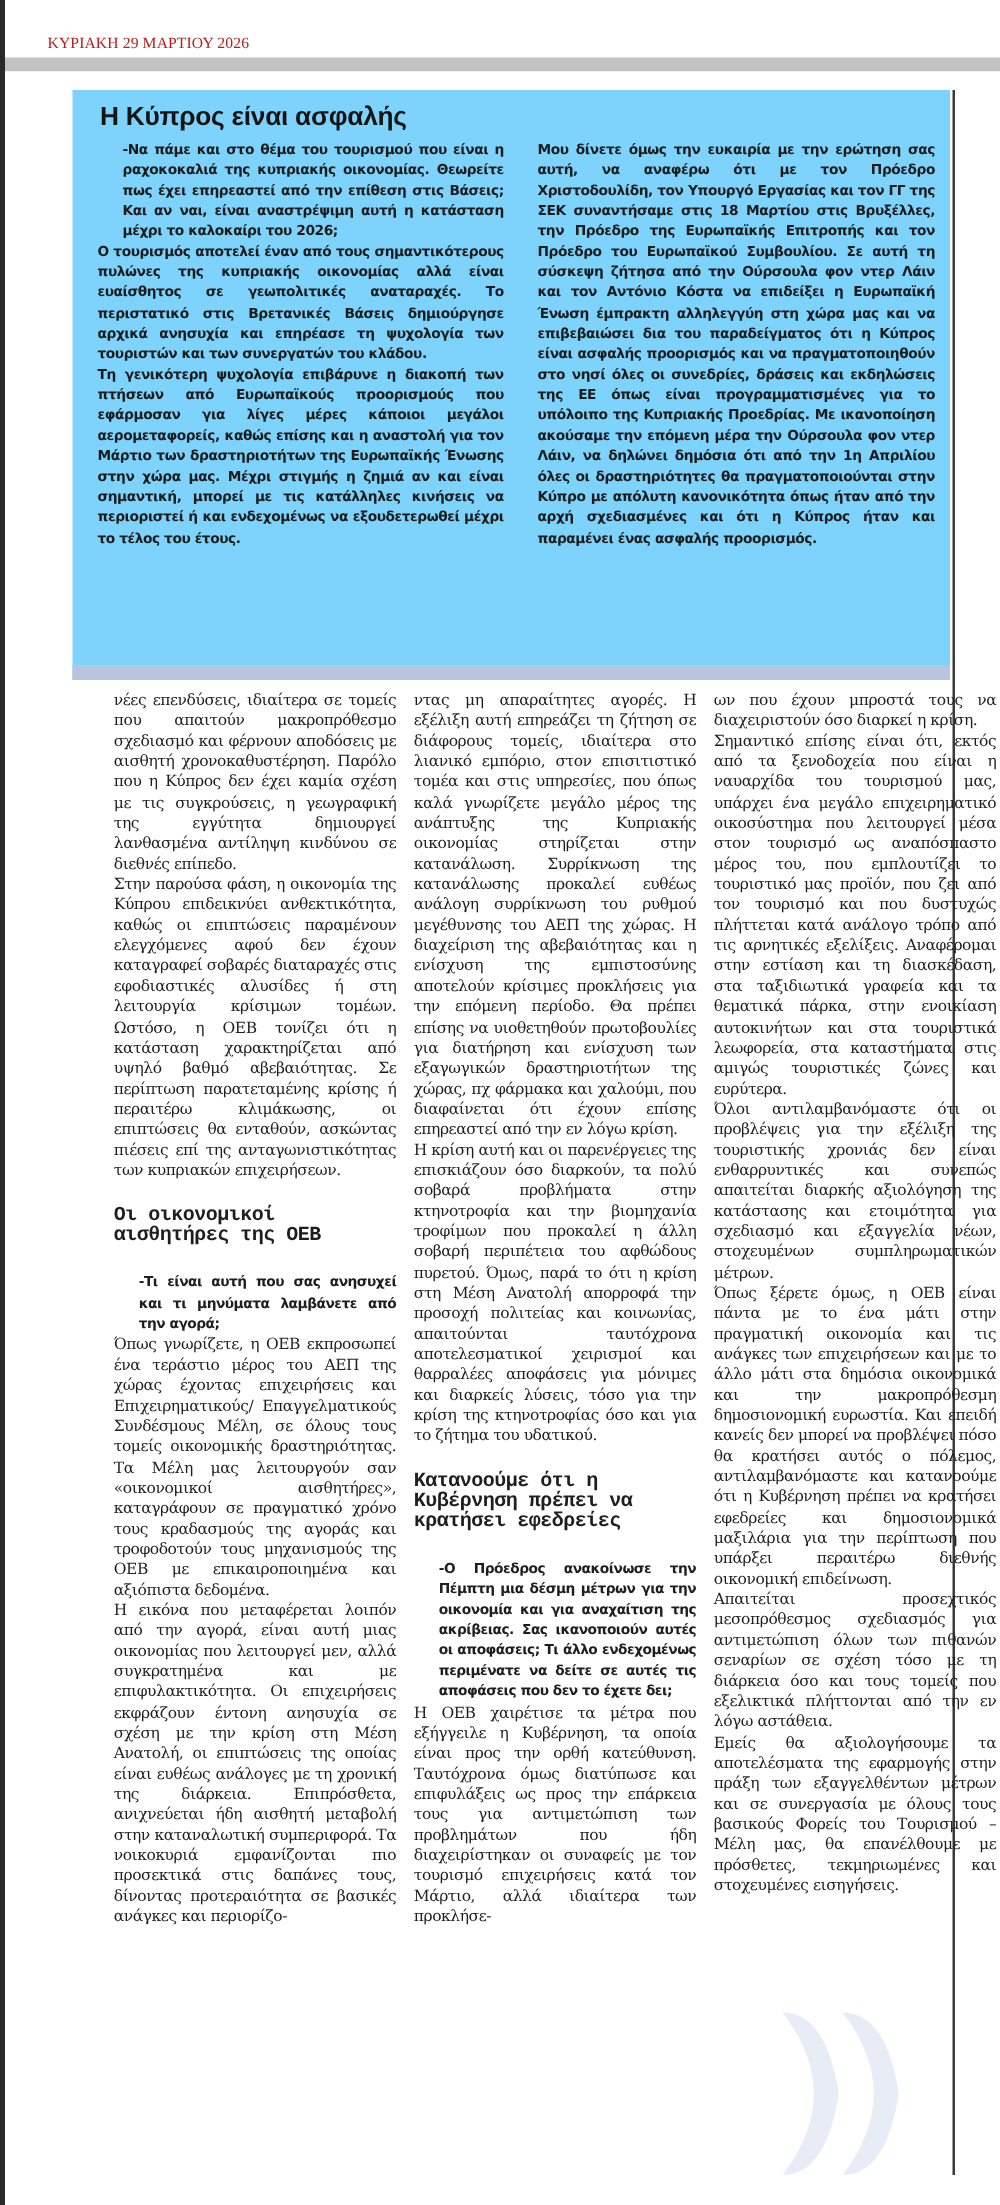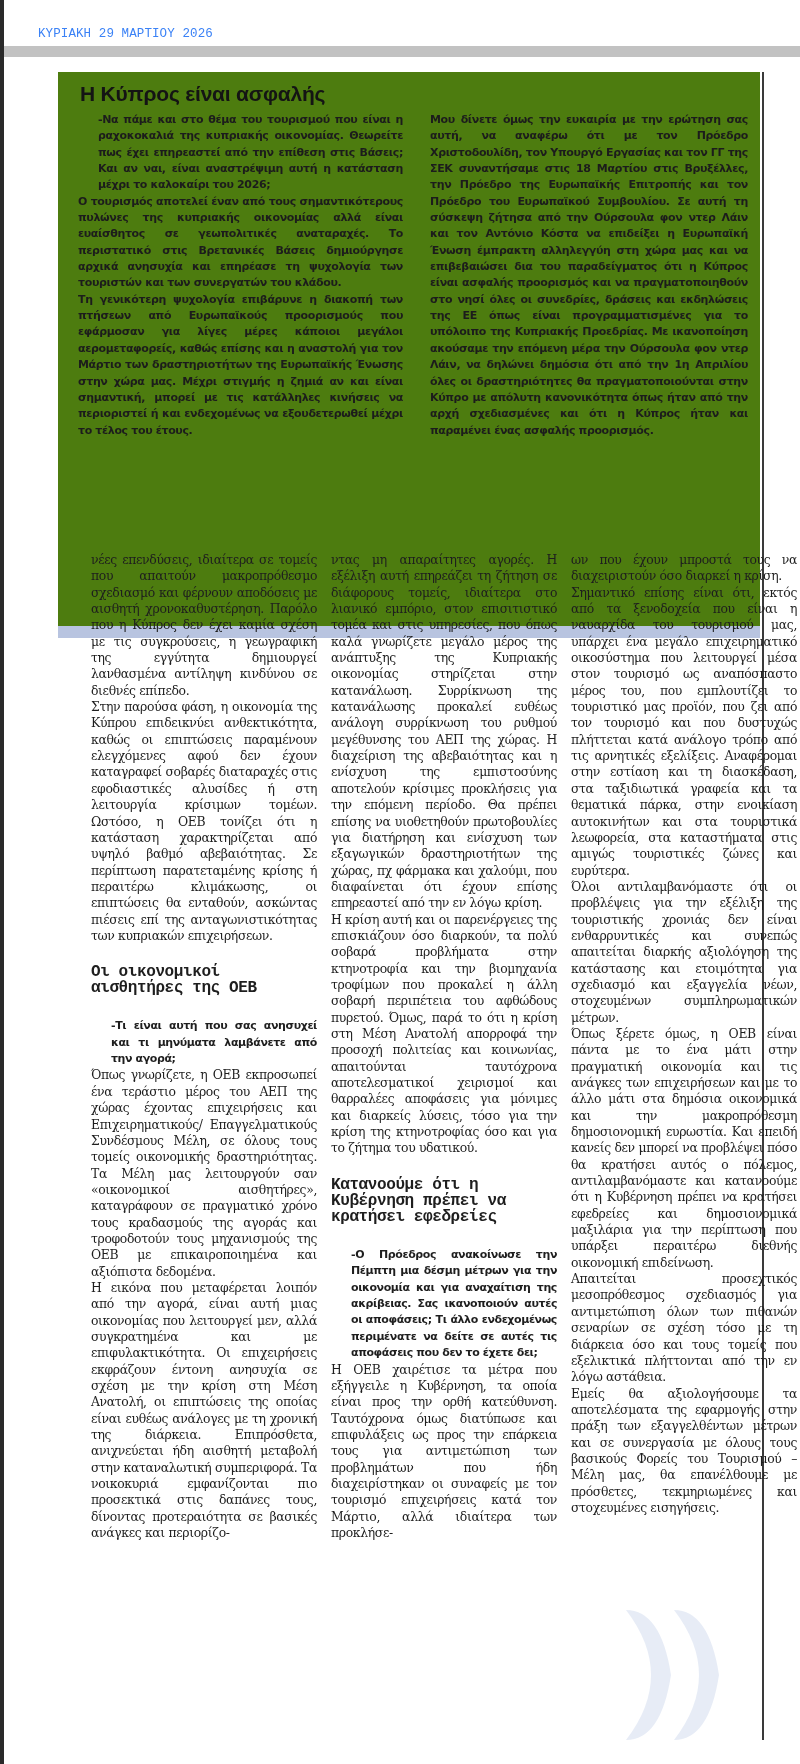--- a/index.html
+++ b/index.html
@@ -2,24 +2,24 @@
 <html><head>
 <meta charset="utf-8">
 <style>
   * { box-sizing: border-box; margin: 0; padding: 0; }
   html, body { width: 800px; height: 1764px; background: #ffffff; overflow: hidden; }
   body { position: relative; font-family: "DejaVu Serif", serif; color: #1a1a1a; }
 
   .left-edge { position: absolute; left: 0; top: 0; width: 4px; height: 1764px; background: #2a2a2a; }
   .right-rule { position: absolute; left: 762px; top: 72px; width: 2px; height: 1668px; background: #3a3a3a; }
 
-  .date-line { position: absolute; left: 38px; top: 27px; font-family: Liberation Mono, monospace; font-size: 12.5px; letter-spacing: 0.1px; color: #3b82f6; }
+  .date-line { position: absolute; left: 38px; top: 27px; font-family: Liberation Serif, serif; font-size: 12.5px; letter-spacing: 0.1px; color: #b91c1c; }
   .top-bar { position: absolute; left: 4px; top: 46px; width: 796px; height: 11px; background: #c2c2c2; }
 
-  .box { position: absolute; left: 58px; top: 72px; width: 702px; height: 566px; background: #4d7c0f; }
+  .box { position: absolute; left: 58px; top: 72px; width: 702px; height: 472px; background: #7dd3fc; }
   .box-title { position: absolute; left: 22px; top: 10px; font-family: "Liberation Sans", sans-serif; font-weight: bold; font-size: 21px; color: #141414; letter-spacing: -0.2px; }
   .box-col { position: absolute; font-family: "DejaVu Sans", sans-serif; font-weight: bold; font-size: 11px; line-height: 16.35px; color: #1c1c1c; letter-spacing: -0.35px; }
   .box-col.c1 { left: 20px; top: 40px; width: 325px; }
   .box-col.c2 { left: 22px; top: 40px; }
   .box-col.c2 { left: 372px; top: 40px; width: 318px; }
   .box-col p { text-align: justify; }
   .box-col .q { padding-left: 20px; }
   .box-bar { position: absolute; left: 0; bottom: 0; width: 702px; height: 12px; background: #b8c4e0; }
 
   .col { position: absolute; top: 552px; width: 226px; font-family: "DejaVu Serif", serif; font-size: 12.4px; line-height: 16.35px; color: #1e1e1e; letter-spacing: -0.35px; margin-left: 31px; }

